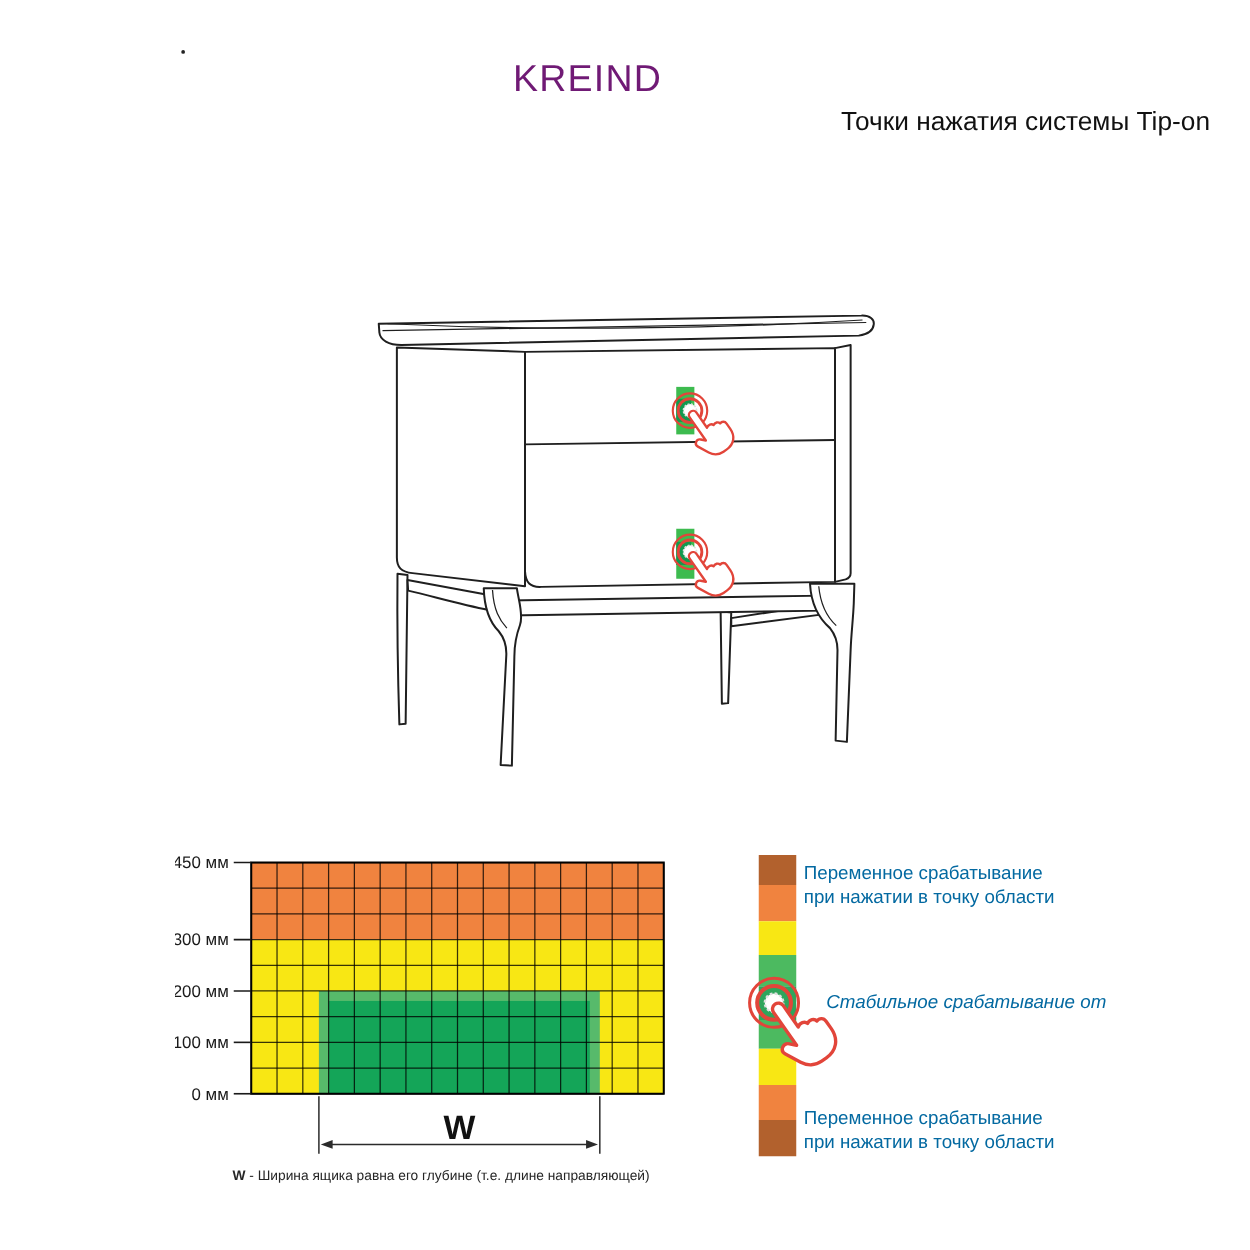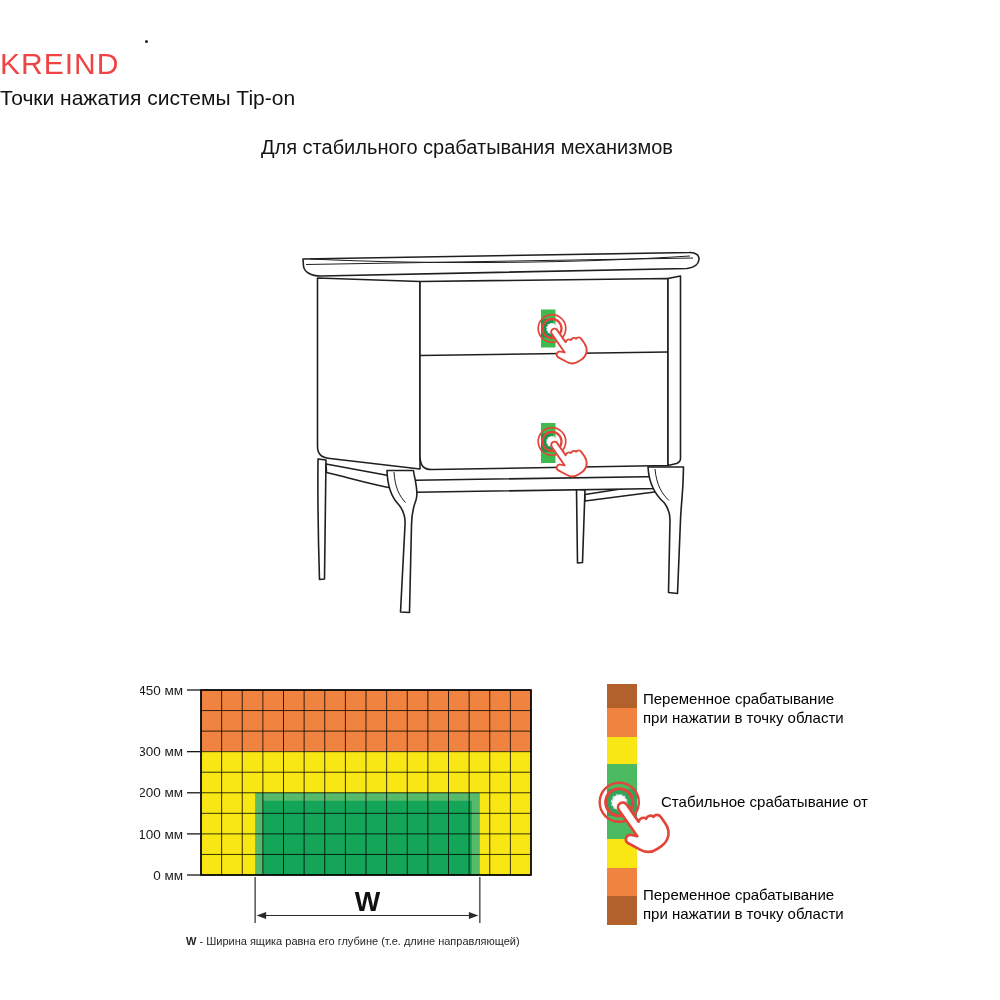--- a/index.html
+++ b/index.html
@@ -2,32 +2,32 @@
 <html><head>
 <meta charset="utf-8">
 <style>
   html,body{margin:0;padding:0;}
   body{
     width:1000px;height:1000px;position:relative;background:#ffffff;
     font-family:"Liberation Sans", sans-serif;color:#1a1a1a;overflow:hidden;
   }
   .abs{position:absolute;}
   .stray-dot{left:145px;top:40px;width:3px;height:3px;background:#222;border-radius:50%;}
-  .brand{left:0;top:47px;width:940px;font-size:30px;letter-spacing:1px;color:#ef4444;}
-  .subtitle{left:0;top:86px;width:968px;text-align:left;font-size:21px;color:#111;}
+  .brand{left:0;top:47px;width:940px;text-align:center;font-size:30px;letter-spacing:1px;color:#701a75;}
+  .subtitle{left:0;top:86px;width:968px;text-align:right;font-size:21px;color:#111;}
   .intro{left:261px;top:131px;font-size:20px;line-height:32.5px;color:#151515;}
   .furniture-svg{left:200px;top:245px;}
   .chart-svg{left:140px;top:675px;pointer-events:none;}
   .caption{left:186px;top:935px;font-size:11px;color:#262626;}
   .caption b{font-weight:700;}
   .legend-bar{left:607px;top:684px;width:30px;}
   .legend-bar .seg{width:30px;}
-  .legend-entry{font-size:15px;line-height:19px;color:#000000;}
+  .legend-entry{font-size:15px;line-height:19px;color:#0369a1;}
   .legend-entry-1{left:643px;top:689px;}
-  .legend-entry-2{left:661px;top:792px;}
+  .legend-entry-2{left:661px;top:792px;font-style:italic;}
   .legend-entry-3{left:643px;top:885px;}
   .legend-icon-svg{left:585px;top:770px;}
   .hidden-defs{position:absolute;width:0;height:0;overflow:hidden;}
 </style>
 </head>
 <body>
 
 <svg class="hidden-defs" aria-hidden="true">
   <defs>
     <g id="taphand">
@@ -46,21 +46,20 @@
     </g>
   </defs>
 </svg>
 
 <div class="abs stray-dot"></div>
 
 <div class="abs brand">KREIND</div>
 <div class="abs subtitle">Точки нажатия системы Tip-on</div>
 
 <div class="abs intro">
-  <div>Для стабильного срабатывания механизмов</div>
 </div>
 
 <svg class="abs furniture-svg" width="520" height="390" viewBox="0 0 520 390">
   <g fill="#ffffff" stroke="#1f1f1f" stroke-width="1.6" stroke-linejoin="round">
 
     <path d="M 118,214 L 126,215 L 124.5,334 L 119.5,334.5 C 118.2,294 117.6,254 118,214 Z"></path>
     <path d="M 376.5,244 L 385,245 L 382.5,317.5 L 377.5,318 Z"></path>
 
     <path d="M 126,219 L 191,231 L 191,243 C 168,238.5 146,232 126.5,227.5 Z"></path>
     <path d="M 466,237 L 385,249.5 L 385,256 L 466,245.5 Z"></path>

